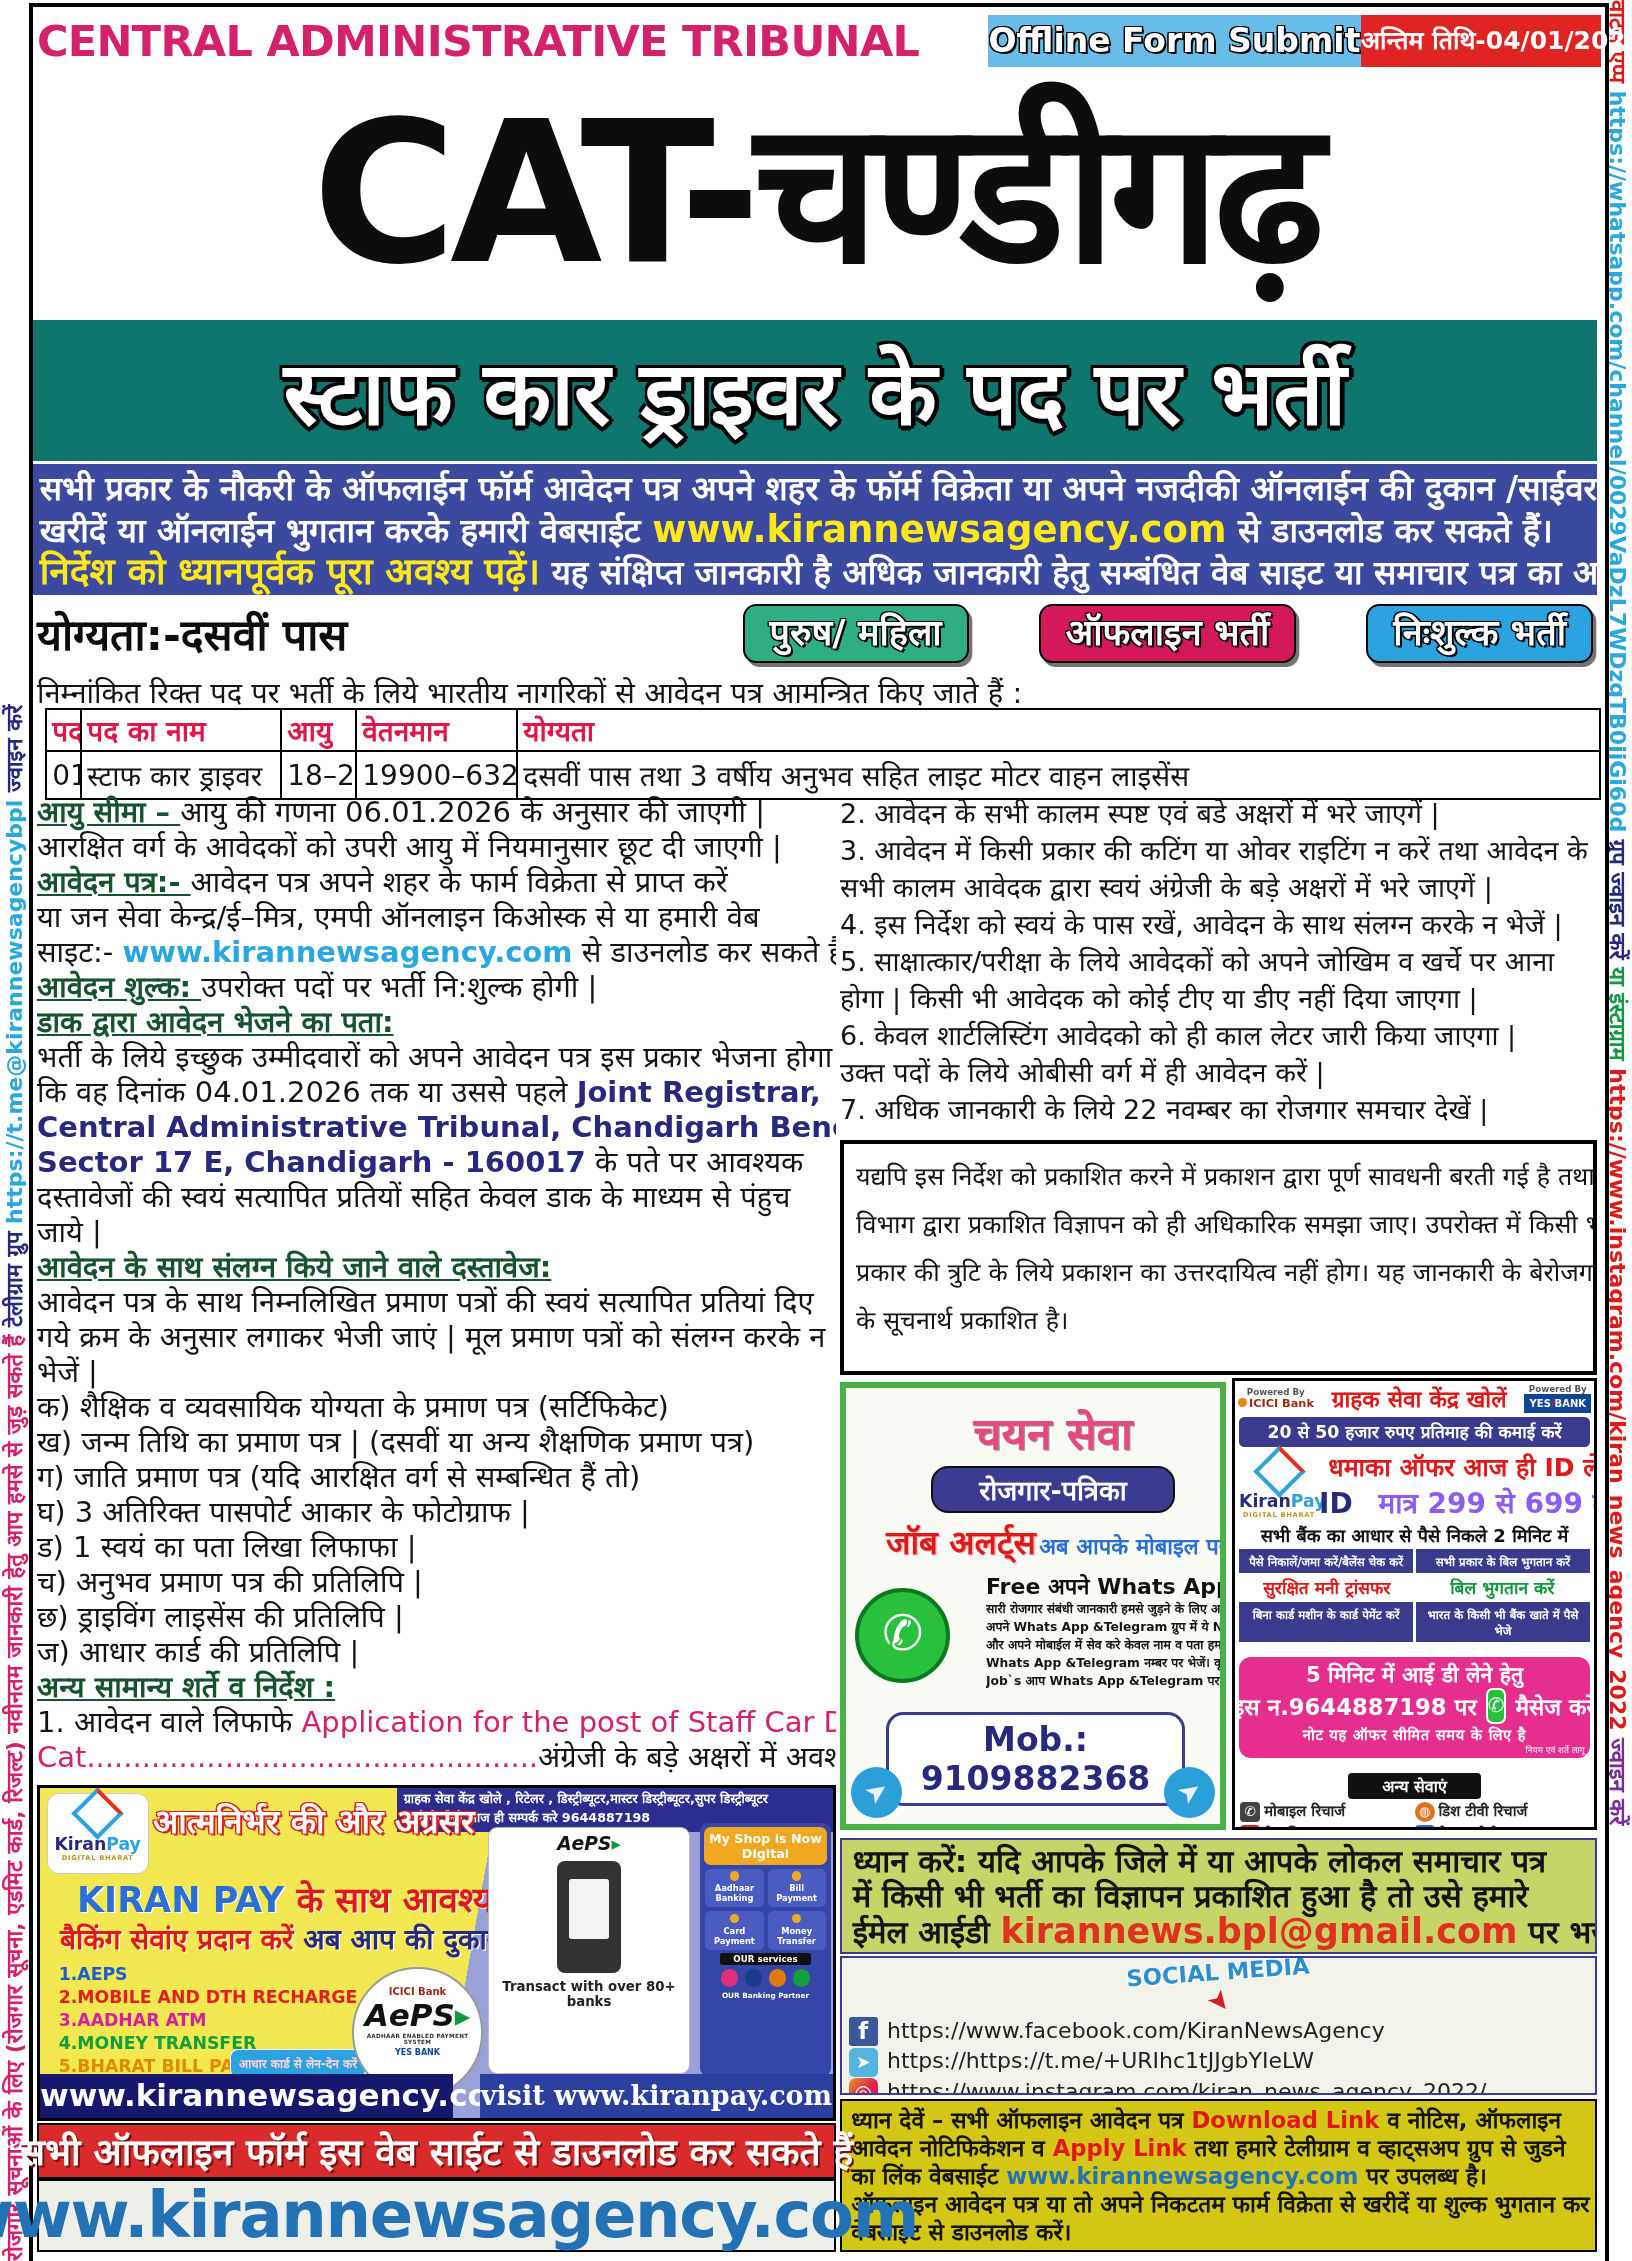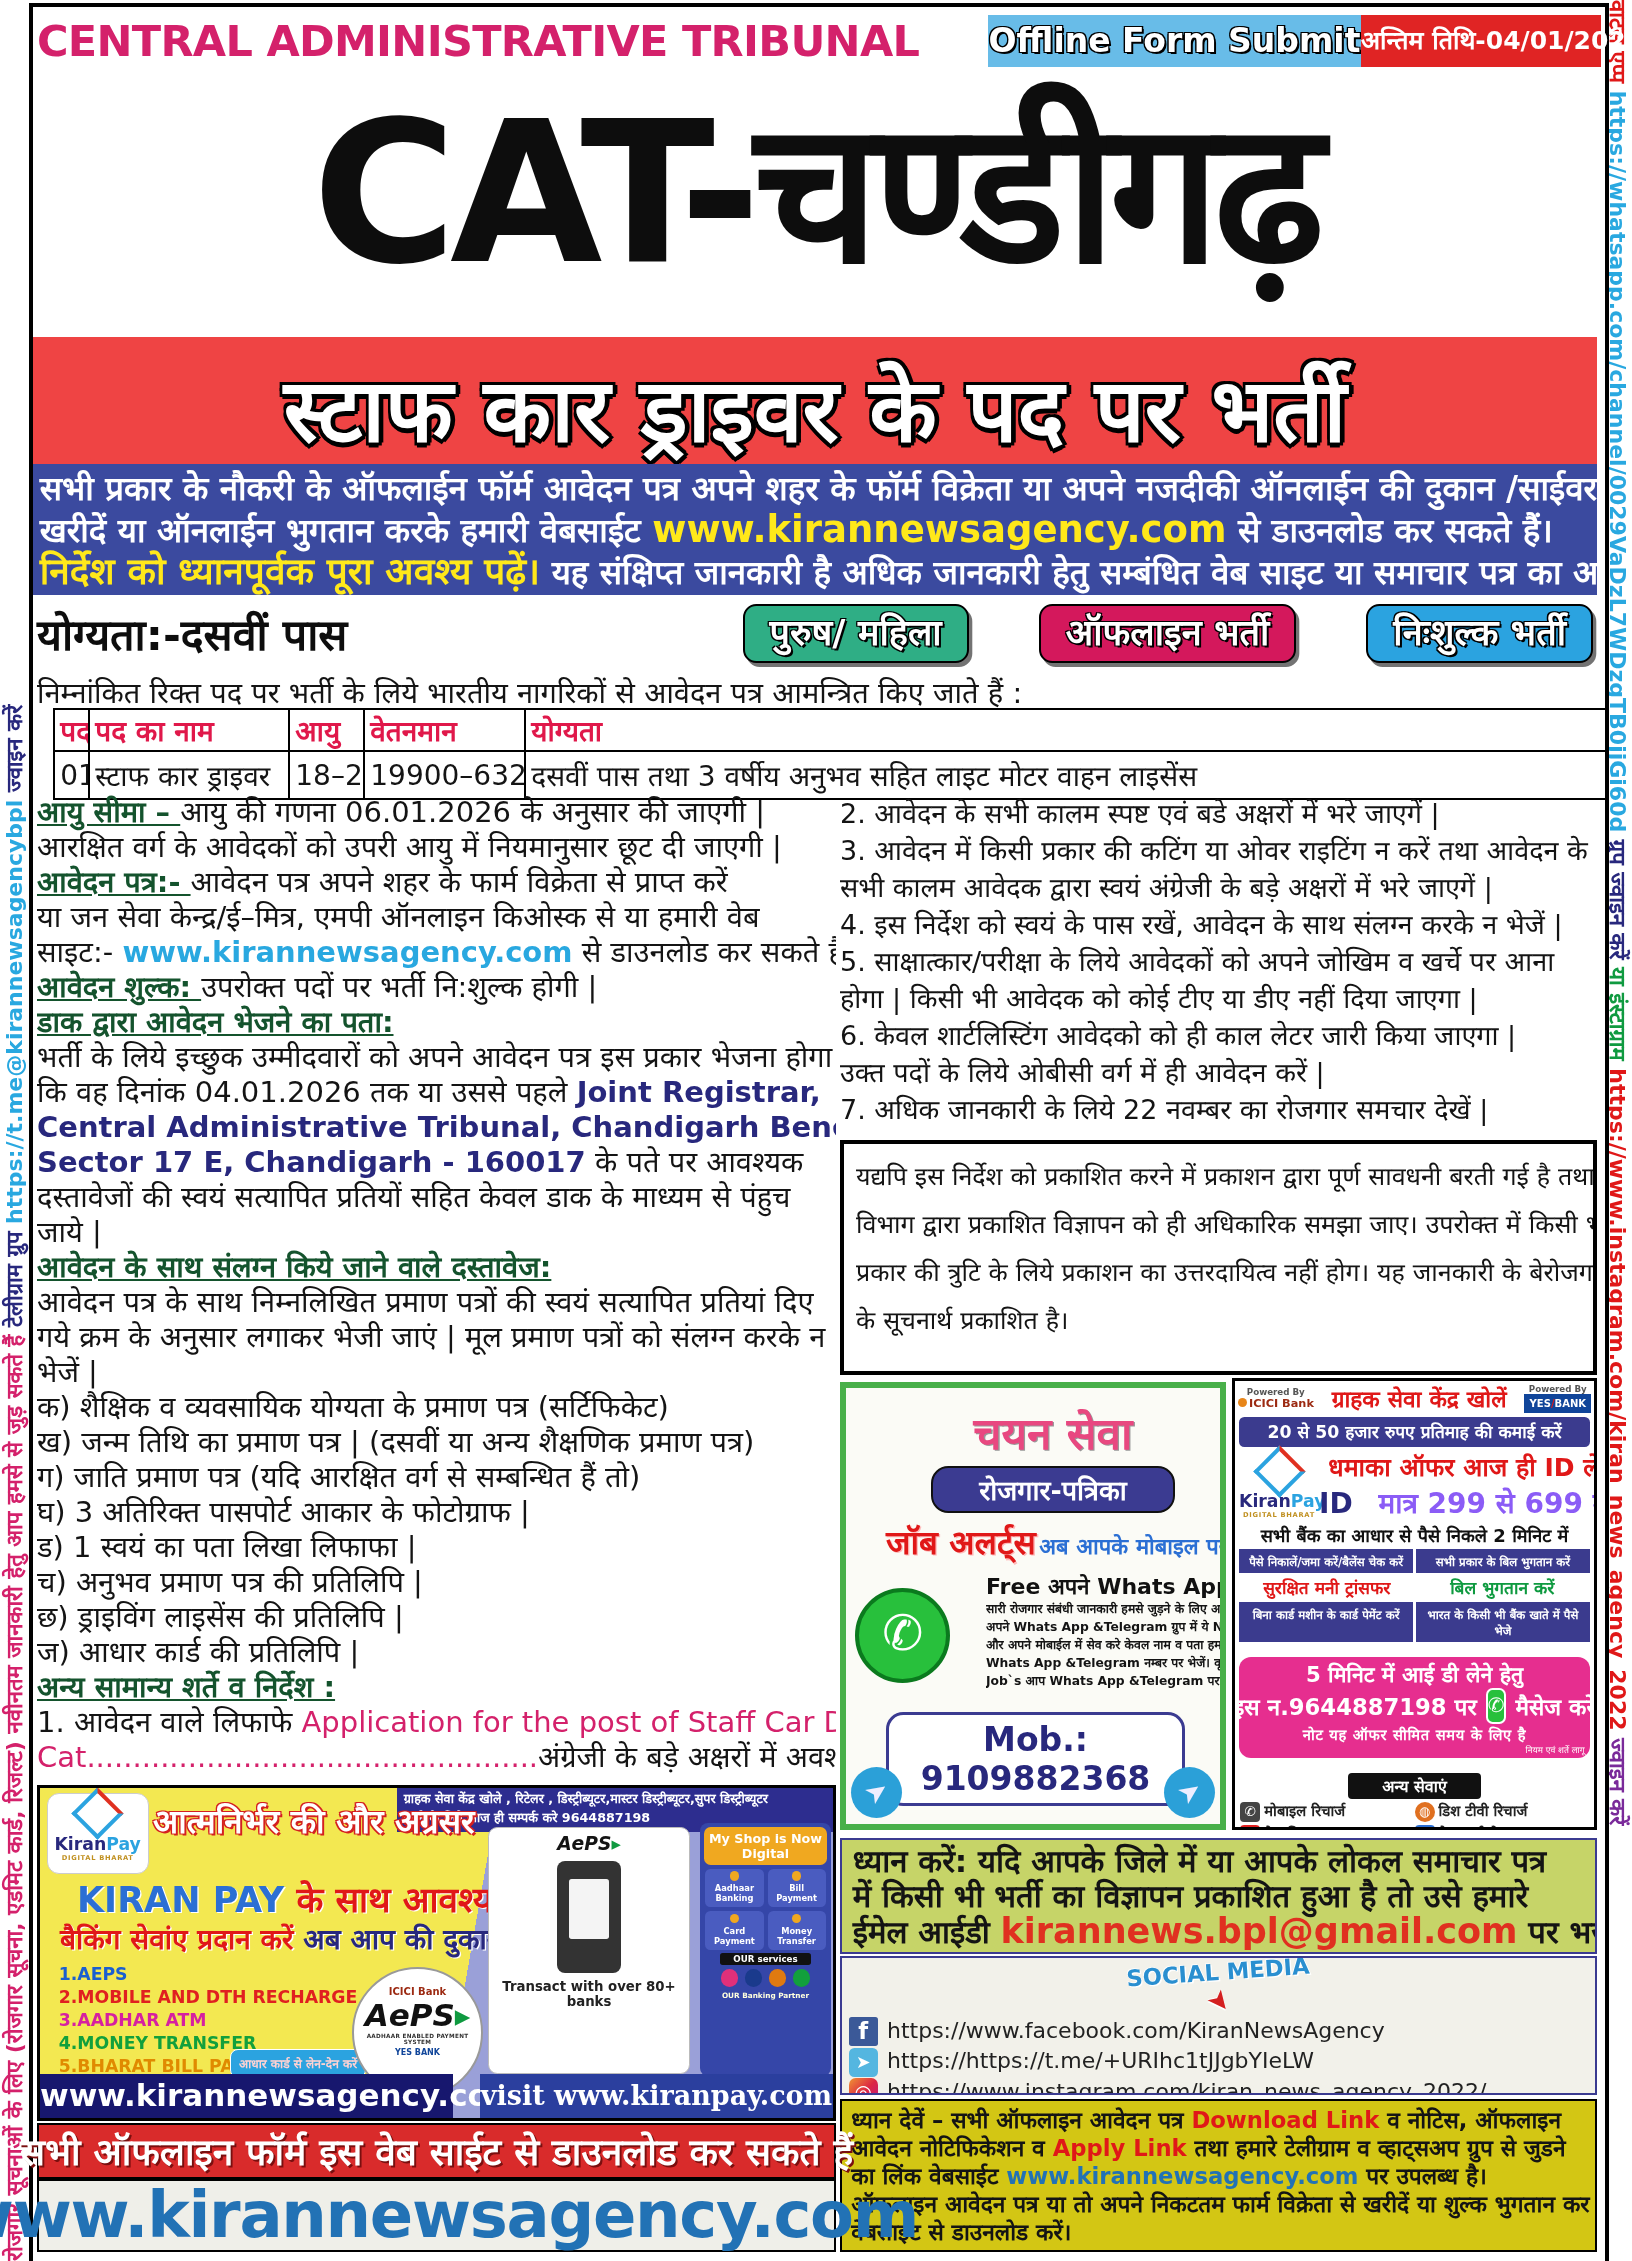--- a/index.html
+++ b/index.html
@@ -18,40 +18,40 @@
   
   .hdr{left:4px;top:4px;right:4px;height:61px;display:flex;align-items:center;}
   .tribunal{flex:1;font-size:43px;font-weight:900;color:#d4216b;letter-spacing:-0.7px;white-space:nowrap;}
   .chip-offline{width:373px;height:52px;background:#68bce8;color:#fff;font-size:33px;font-weight:900;
      text-align:center;line-height:52px;white-space:nowrap;
      text-shadow:2px 2px 0 #000,-1.3px -1.3px 0 #000,1.3px -1.3px 0 #000,-1.3px 1.3px 0 #000;}
   .chip-date{width:240px;height:52px;background:#e02424;color:#fff;font-size:25px;font-weight:900;
      text-align:center;line-height:52px;white-space:nowrap;}
   .big-title{left:0;top:64px;width:1564px;height:250px;font-size:197px;font-weight:900;color:#0d0d0d;
      text-align:center;line-height:243px;letter-spacing:-6.7px;white-space:nowrap;}
-  .green-band{left:0;top:330px;width:1564px;height:141px;background:#ef4444;display:flex;align-items:center;justify-content:center;text-align:center;}
+  .green-band{left:0;top:313px;width:1564px;height:141px;background:#0f766e;display:flex;align-items:center;justify-content:center;text-align:center;}
   .green-band .txt{font-size:88px;font-weight:900;color:#fff;white-space:nowrap;
      text-shadow:3.3px 3.3px 0 #000,-2.7px -2.7px 0 #000,2.7px -2.7px 0 #000,-2.7px 2.7px 0 #000,0 4.7px 0 #000,4.7px 0 0 #000;}
   .blue-band{left:0;top:457px;width:1564px;height:131px;background:#3b4a9f;color:#fff;
      padding:4px 6.7px;box-sizing:border-box;overflow:hidden;}
   .blue-band .rich-line{font-size:33px;font-weight:bold;line-height:41px;white-space:nowrap;}
   .blue-band .c-yellow{font-size:37px;}
   
   .elig{left:4px;top:592px;width:1556px;height:69px;display:flex;align-items:center;}
   .elig-label{font-size:43px;font-weight:900;color:#0d0d0d;flex:1;white-space:nowrap;}
   .badge{height:55px;border:2.7px solid #000;border-radius:13.3px;font-size:36px;font-weight:900;color:#fff;
      line-height:53px;padding:0 25px;margin-left:70px;white-space:nowrap;
      text-shadow:2px 2px 0 #000,-1.3px -1.3px 0 #000,1.3px -1.3px 0 #000,-1.3px 1.3px 0 #000;
      box-shadow:3.3px 4px 0 rgba(0,0,0,.55);}
   .b-green{background:#2fae85;}
   .b-crimson{background:#d4185c;}
   .b-blue{background:#2ba3e0;}
   .intro{left:4px;top:665px;width:1556px;font-size:29px;white-space:nowrap;}
   
-  .post-table{position:absolute;left:20px;top:701px;width:1556px;border-collapse:collapse;table-layout:fixed;}
+  .post-table{position:absolute;left:12px;top:701px;width:1556px;border-collapse:collapse;table-layout:fixed;}
   .post-table th,.post-table td{border:2.7px solid #000;padding:1.3px 5.3px;text-align:left;white-space:nowrap;overflow:hidden;}
   .post-table th{color:#e0184a;font-size:28px;font-weight:bold;height:35px;}
   .post-table td{font-size:28px;height:43px;}
   .cw0{width:35px;}.cw1{width:200px;}.cw2{width:75px;}.cw3{width:161px;}
   
   .left-lines{left:4px;top:788px;width:799px;height:986px;overflow:hidden;}
   .left-lines .rich-line{font-size:29px;line-height:35px;white-space:nowrap;}
   .right-lines{left:807px;top:788px;width:757px;height:343px;overflow:hidden;}
   .right-lines .rich-line{font-size:27px;line-height:37px;white-space:nowrap;}
   .c-red{color:#14532d;font-weight:bold;text-decoration:underline;}

